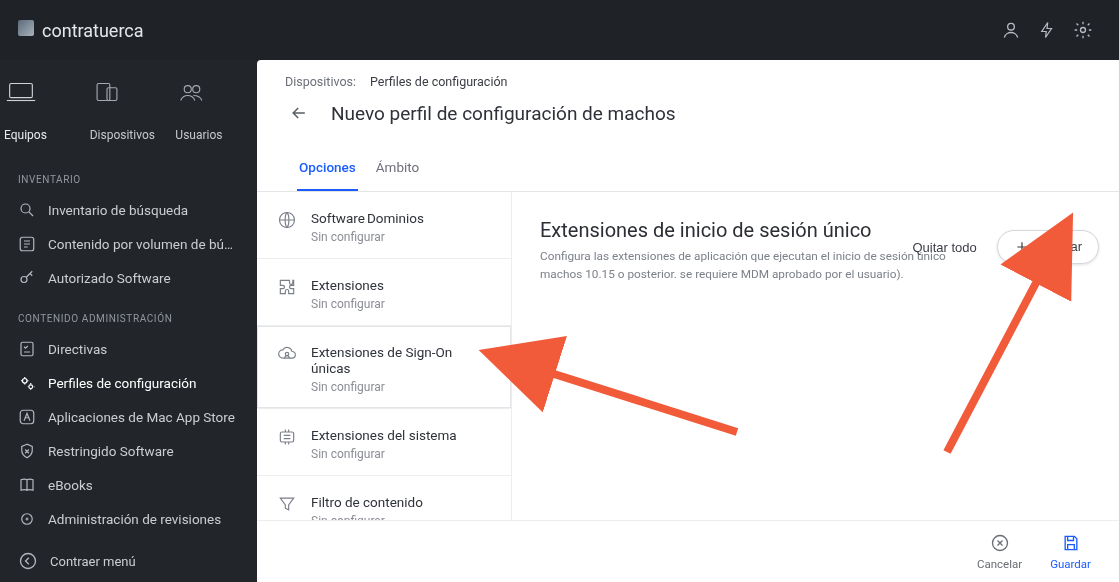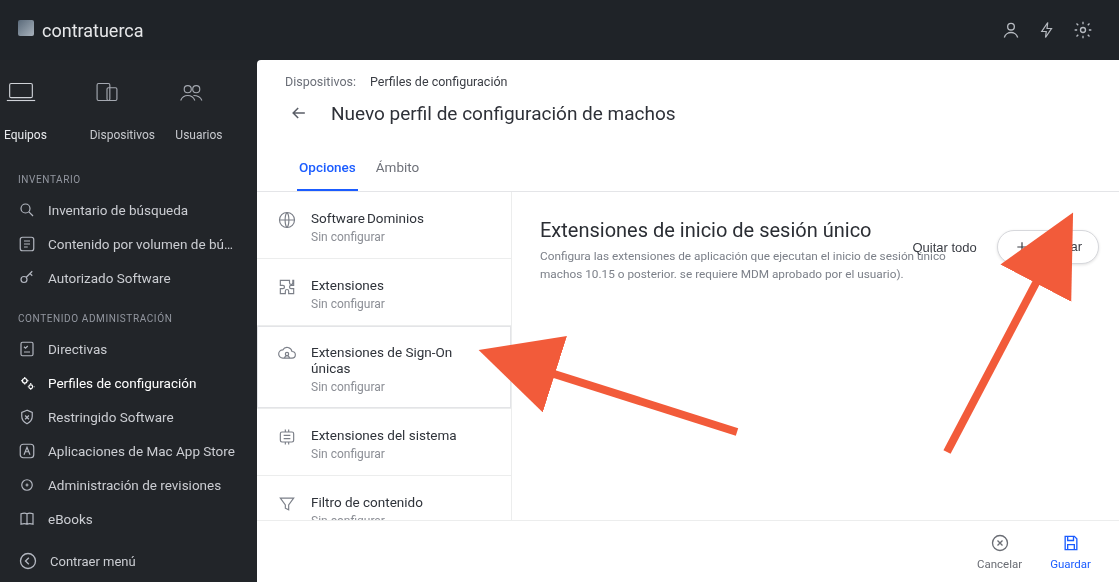--- a/index.html
+++ b/index.html
@@ -162,44 +162,44 @@
     <div class="nav-item selected">
       <svg viewBox="0 0 24 24" fill="none" stroke-width="1.6">
           <circle cx="9" cy="9" r="3"></circle>
           <circle cx="17" cy="17" r="2.5"></circle>
           <path d="M9 4v2M9 12v2M4 9h2M12 9h2M17 12v2M17 20v1M13 17h1M21 17h1"></path>
         </svg>
       <span>Perfiles de configuración</span>
     </div>
     <div class="nav-item">
       <svg viewBox="0 0 24 24" fill="none" stroke-width="1.6">
+          <rect x="3" y="3" width="18" height="18" rx="4"></rect>
+          <path d="M8 17 12 7l4 10M9.5 13h5"></path>
+        </svg>
+      <span>Aplicaciones de Mac App Store</span>
+    </div>
+    <div class="nav-item">
+      <svg viewBox="0 0 24 24" fill="none" stroke-width="1.6">
           <path d="M12 3 5 6v5c0 5 3 8 7 10 4-2 7-5 7-10V6z"></path>
           <path d="m9.5 10 5 5M14.5 10l-5 5"></path>
         </svg>
       <span>Restringido Software</span>
     </div>
     <div class="nav-item">
       <svg viewBox="0 0 24 24" fill="none" stroke-width="1.6">
-          <rect x="3" y="3" width="18" height="18" rx="4"></rect>
-          <path d="M8 17 12 7l4 10M9.5 13h5"></path>
-        </svg>
-      <span>Aplicaciones de Mac App Store</span>
+          <path d="M4 5c3-1 6-1 8 0 2-1 5-1 8 0v14c-3-1-6-1-8 0-2-1-5-1-8 0zM12 5v14"></path>
+        </svg>
+      <span>eBooks</span>
     </div>
     <div class="nav-item">
       <svg viewBox="0 0 24 24" fill="none" stroke-width="1.6">
           <rect x="5" y="5" width="14" height="14" rx="7" transform="rotate(45 12 12)"></rect>
           <path d="M10 12h4M12 10v4"></path>
         </svg>
       <span>Administración de revisiones</span>
-    </div>
-    <div class="nav-item">
-      <svg viewBox="0 0 24 24" fill="none" stroke-width="1.6">
-          <path d="M4 5c3-1 6-1 8 0 2-1 5-1 8 0v14c-3-1-6-1-8 0-2-1-5-1-8 0zM12 5v14"></path>
-        </svg>
-      <span>eBooks</span>
     </div>
 
     <div class="collapser">
       <svg viewBox="0 0 24 24" fill="none" stroke-width="1.6">
           <circle cx="12" cy="12" r="9"></circle>
           <path d="m13 8-4 4 4 4"></path>
         </svg>
       <span>Contraer menú</span>
     </div>
   </div>

